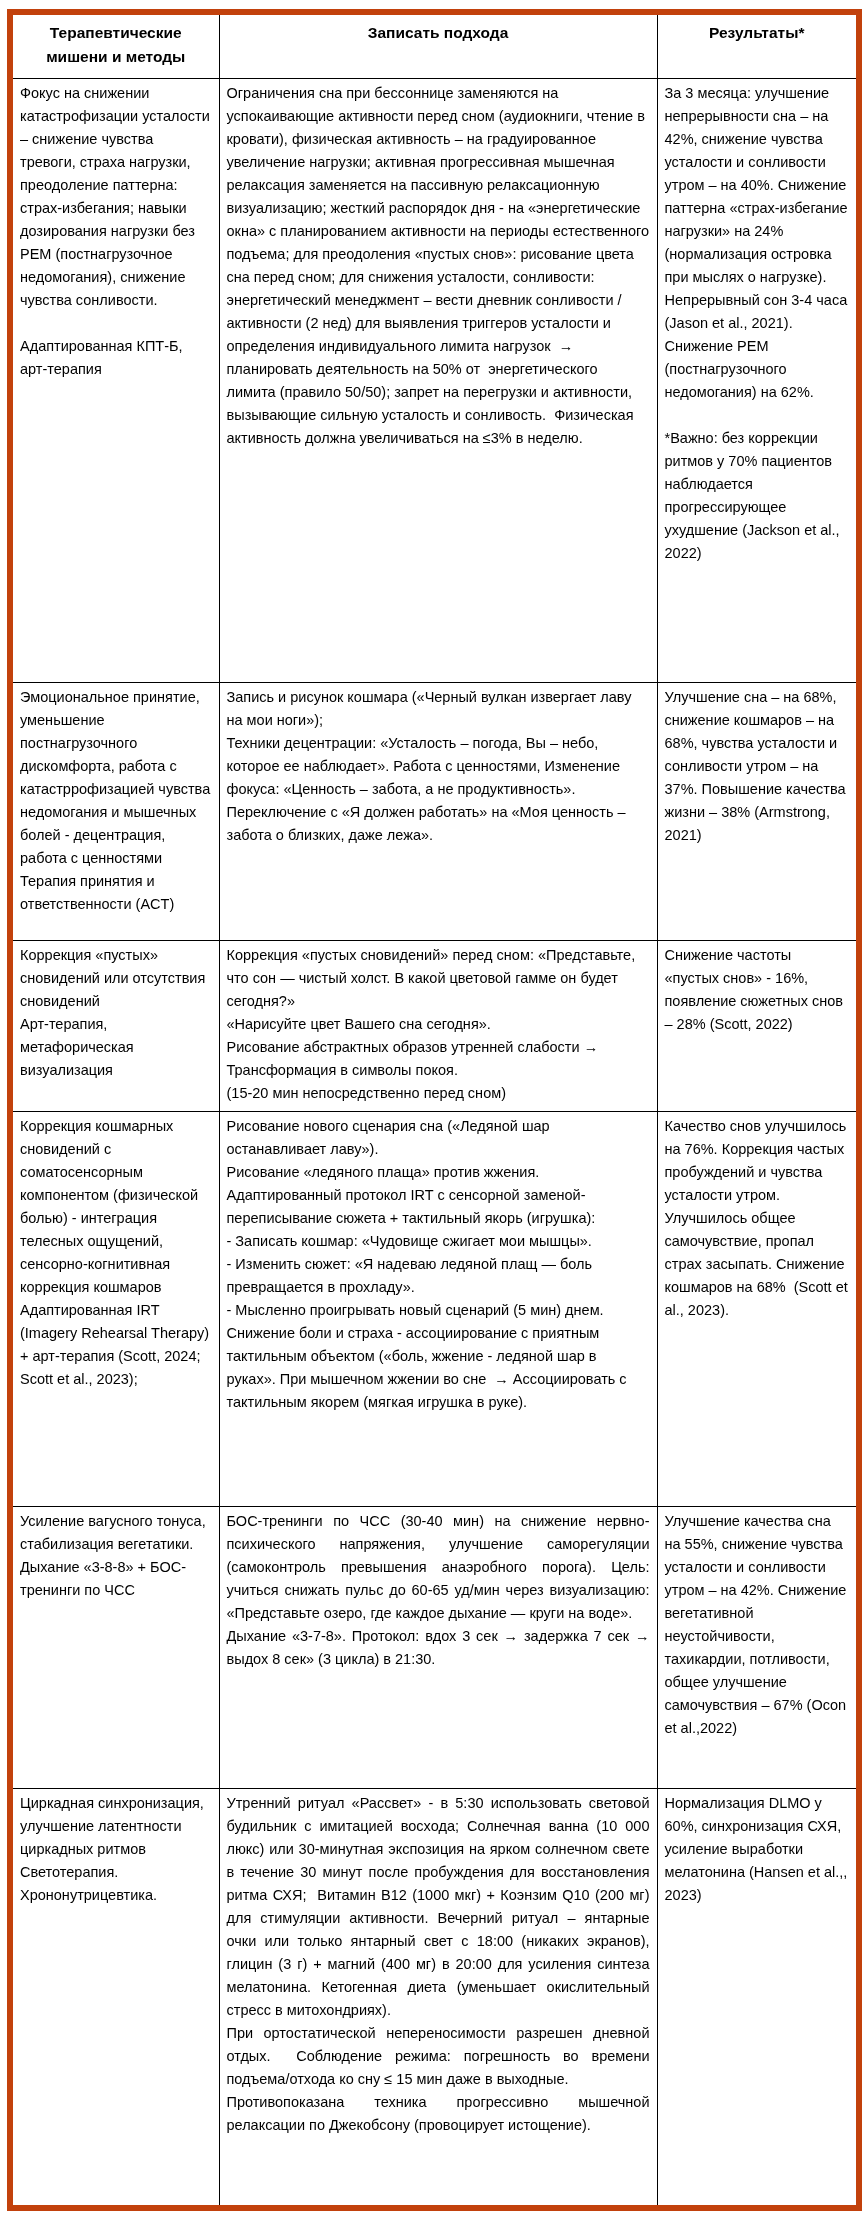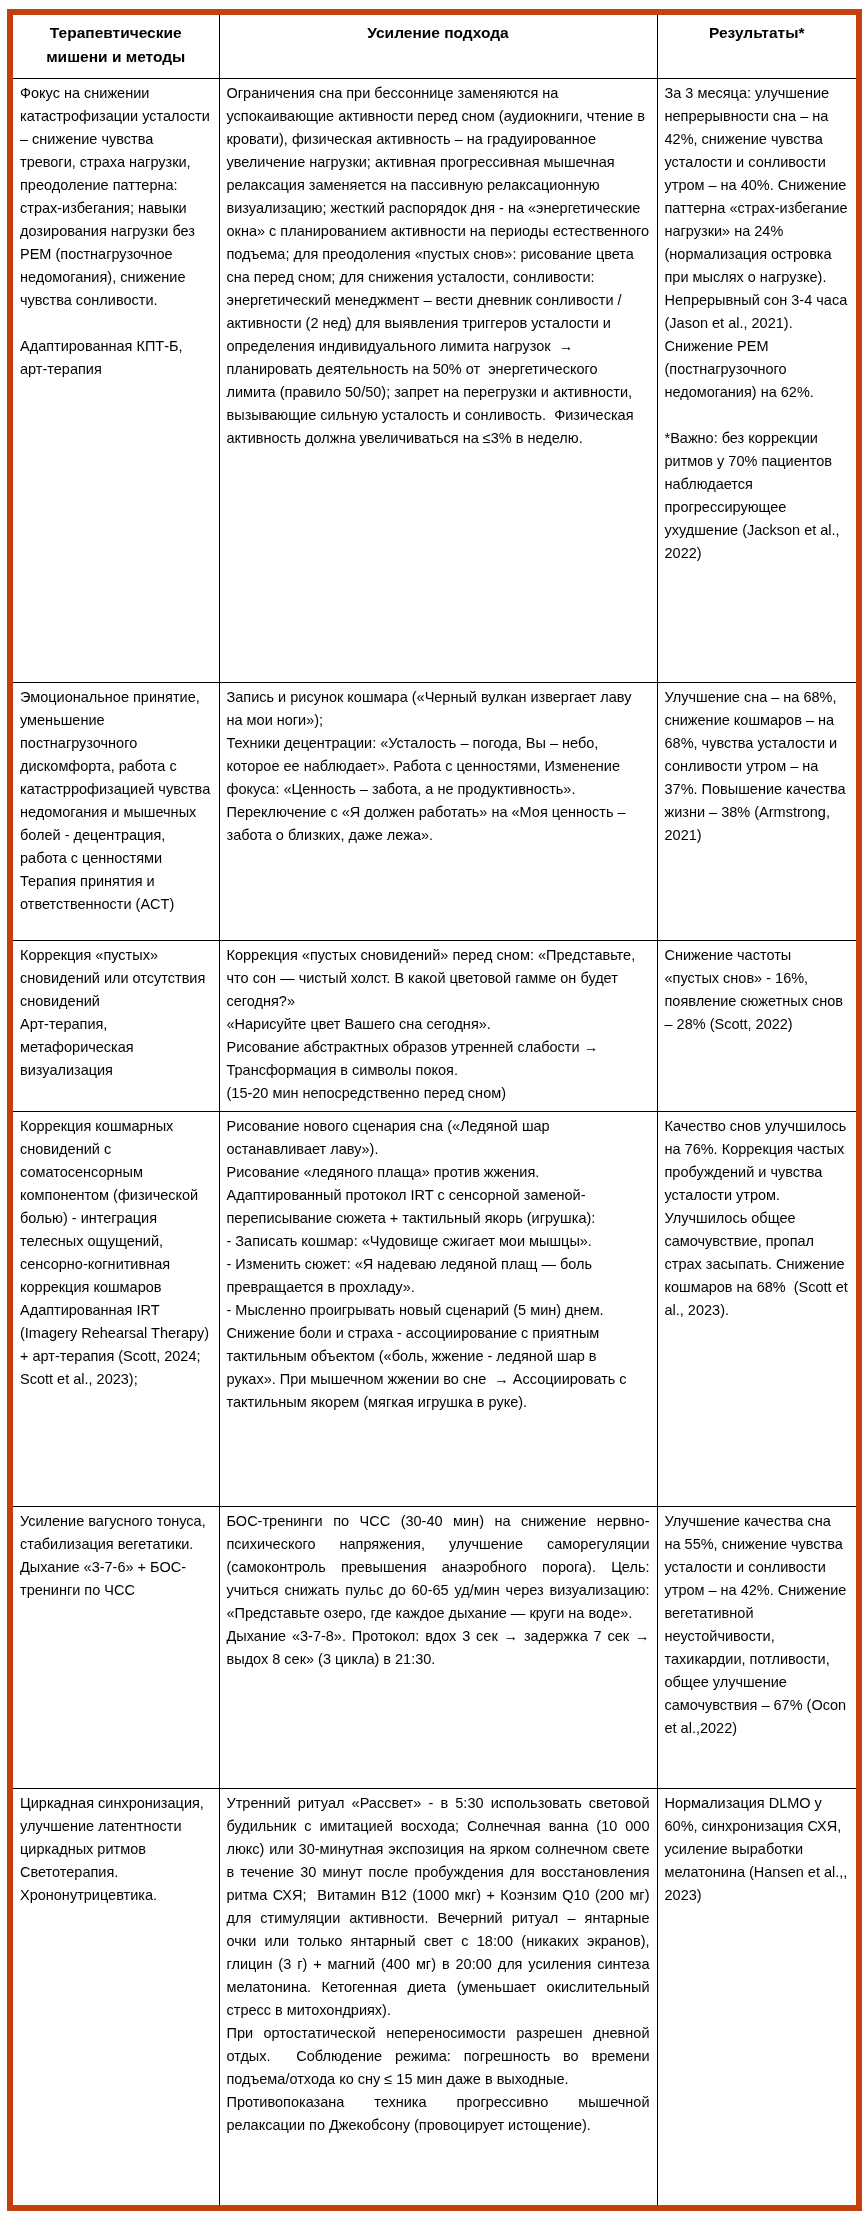--- a/index.html
+++ b/index.html
@@ -55,21 +55,21 @@
 <div class="page">
   <table class="therapy-table">
     <colgroup>
       <col style="width:209px">
       <col style="width:438px">
       <col style="width:202px">
     </colgroup>
     <thead>
       <tr class="h-header">
         <th>Терапевтические мишени и методы</th>
-        <th>Усиление подхода</th>
+        <th>Записать подхода</th>
         <th>Результаты*</th>
       </tr>
     </thead>
     <tbody>
       <tr class="h-r1">
         <td>Фокус на снижении катастрофизации усталости – снижение чувства тревоги, страха нагрузки, преодоление паттерна: страх-избегания; навыки дозирования нагрузки без PEM (постнагрузочное недомогания), снижение чувства сонливости.
 
 Адаптированная КПТ-Б, арт-терапия</td>
         <td>Ограничения сна при бессоннице заменяются на успокаивающие активности перед сном (аудиокниги, чтение в кровати), физическая активность – на градуированное увеличение нагрузки; активная прогрессивная мышечная релаксация заменяется на пассивную релаксационную визуализацию; жесткий распорядок дня - на «энергетические окна» с планированием активности на периоды естественного подъема; для преодоления «пустых снов»: рисование цвета сна перед сном; для снижения усталости, сонливости: энергетический менеджмент – вести дневник сонливости / активности (2 нед) для выявления триггеров усталости и определения индивидуального лимита нагрузок  → планировать деятельность на 50% от  энергетического лимита (правило 50/50); запрет на перегрузки и активности, вызывающие сильную усталость и сонливость.  Физическая активность должна увеличиваться на ≤3% в неделю.</td>
         <td>За 3 месяца: улучшение непрерывности сна – на 42%, снижение чувства усталости и сонливости утром – на 40%. Снижение паттерна «страх-избегание нагрузки» на 24% (нормализация островка при мыслях о нагрузке). Непрерывный сон 3-4 часа (Jason et al., 2021). Снижение PEM (постнагрузочного недомогания) на 62%.
@@ -98,21 +98,21 @@
         <td>Рисование нового сценария сна («Ледяной шар останавливает лаву»).
 Рисование «ледяного плаща» против жжения.
 Адаптированный протокол IRT с сенсорной заменой- переписывание сюжета + тактильный якорь (игрушка):
 - Записать кошмар: «Чудовище сжигает мои мышцы».
 - Изменить сюжет: «Я надеваю ледяной плащ — боль превращается в прохладу».
 - Мысленно проигрывать новый сценарий (5 мин) днем.
 Снижение боли и страха - ассоциирование с приятным тактильным объектом («боль, жжение - ледяной шар в руках». При мышечном жжении во сне  → Ассоциировать с тактильным якорем (мягкая игрушка в руке).</td>
         <td>Качество снов улучшилось на 76%. Коррекция частых пробуждений и чувства усталости утром. Улучшилось общее самочувствие, пропал страх засыпать. Снижение кошмаров на 68%  (Scott et al., 2023).</td>
       </tr>
       <tr class="h-r5">
-        <td>Усиление вагусного тонуса, стабилизация вегетатики. Дыхание «3-7-6» + БОС-тренинги по ЧСС</td>
+        <td>Усиление вагусного тонуса, стабилизация вегетатики. Дыхание «3-8-8» + БОС-тренинги по ЧСС</td>
         <td class="justify">БОС-тренинги по ЧСС (30-40 мин) на снижение нервно-психического напряжения, улучшение саморегуляции (самоконтроль превышения анаэробного порога). Цель: учиться снижать пульс до 60-65 уд/мин через визуализацию: «Представьте озеро, где каждое дыхание — круги на воде».
 Дыхание «3-7-8». Протокол: вдох 3 сек → задержка 7 сек → выдох 8 сек» (3 цикла) в 21:30.</td>
         <td>Улучшение качества сна на 55%, снижение чувства усталости и сонливости утром – на 42%. Снижение вегетативной неустойчивости, тахикардии, потливости, общее улучшение самочувствия – 67% (Ocon et al.,2022)</td>
       </tr>
       <tr class="h-r6">
         <td>Циркадная синхронизация, улучшение латентности циркадных ритмов
 Светотерапия.
 Хрононутрицевтика.</td>
         <td class="justify">Утренний ритуал «Рассвет» - в 5:30 использовать световой будильник с имитацией восхода; Солнечная ванна (10 000 люкс) или 30-минутная экспозиция на ярком солнечном свете в течение 30 минут после пробуждения для восстановления ритма СХЯ;  Витамин B12 (1000 мкг) + Коэнзим Q10 (200 мг) для стимуляции активности. Вечерний ритуал – янтарные очки или только янтарный свет с 18:00 (никаких экранов), глицин (3 г) + магний (400 мг) в 20:00 для усиления синтеза мелатонина. Кетогенная диета (уменьшает окислительный стресс в митохондриях).
 При ортостатической непереносимости разрешен дневной отдых.  Соблюдение режима: погрешность во времени подъема/отхода ко сну ≤ 15 мин даже в выходные.

